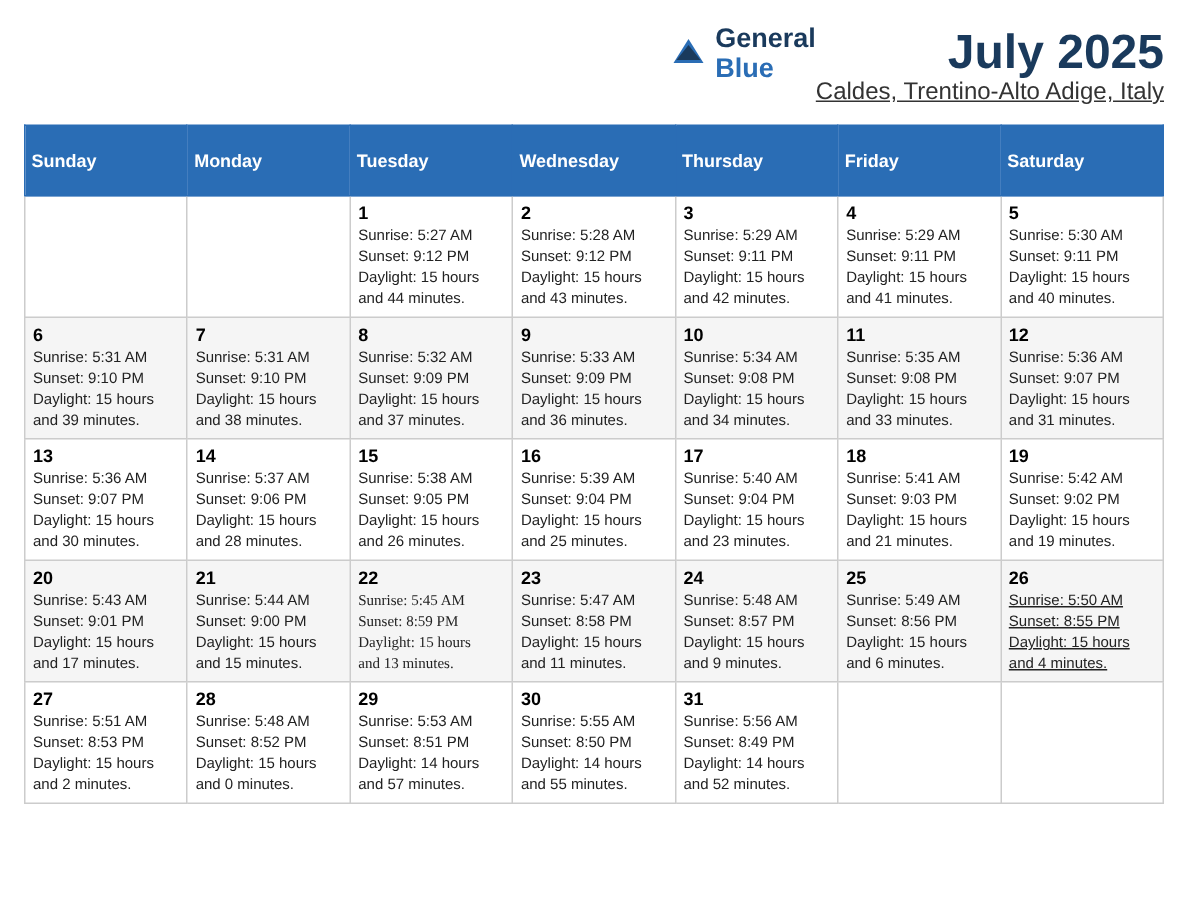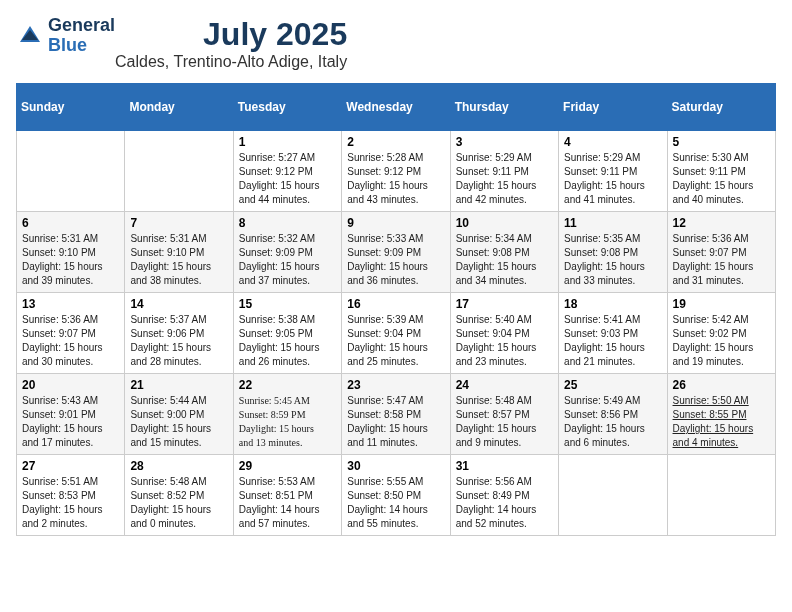--- a/index.html
+++ b/index.html
@@ -5,21 +5,21 @@
     * { box-sizing: border-box; margin: 0; padding: 0; }
     body {
       font-family: Arial, sans-serif;
       background: #fff;
       width: 792px;
       min-height: 612px;
       padding: 16px;
     }
     .header {
       display: flex;
-      justify-content: flex-start;
+      justify-content: flex-end;
       align-items: flex-start;
       margin-bottom: 12px;
     }
     .logo {
       display: flex;
       align-items: center;
       gap: 4px;
     }
     .logo-text {
       font-size: 18px;
@@ -34,20 +34,21 @@
     }
     .title-block { text-align: right; }
     .main-title {
       font-size: 32px;
       font-weight: bold;
       color: #1a3a5c;
     }
     .subtitle {
       font-size: 16px;
       color: #333;
+      text-decoration: underline;
     }
     table {
       width: 100%;
       border-collapse: collapse;
       font-size: 11px;
     }
     thead tr th {
       background: #2a6db5;
       color: #fff;
       padding: 16px 4px;

